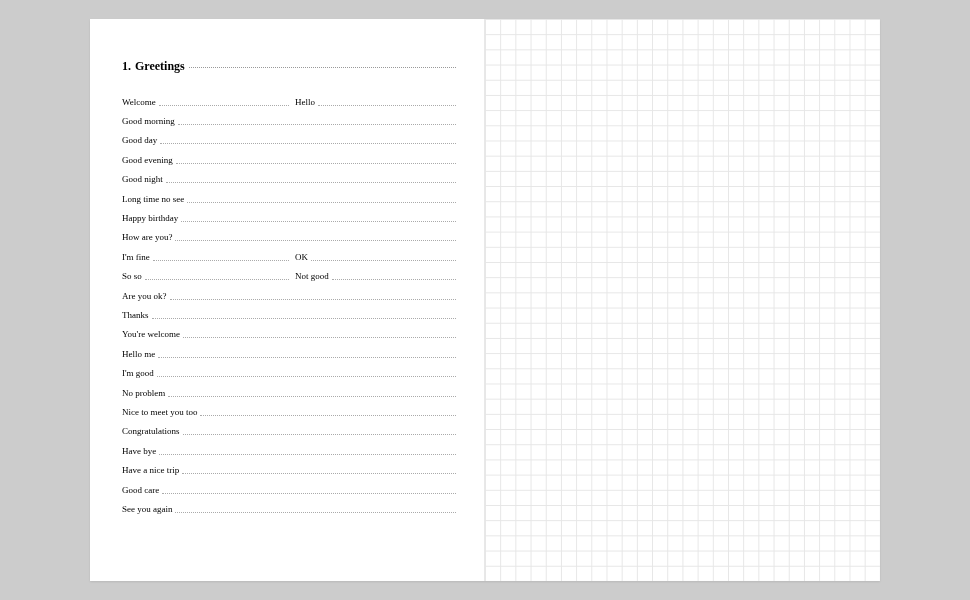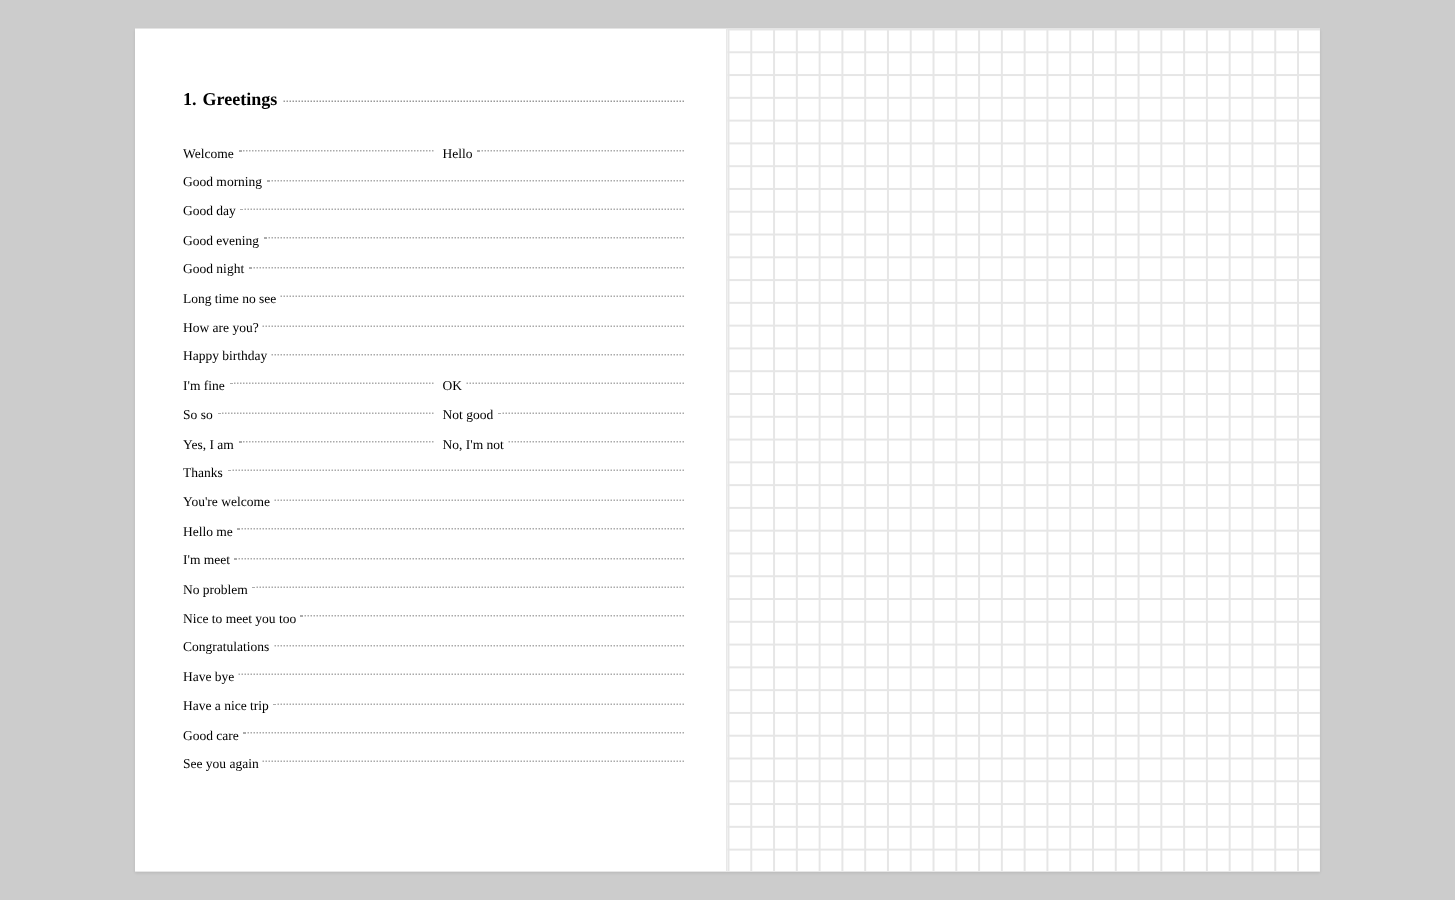--- a/index.html
+++ b/index.html
@@ -54,21 +54,21 @@
   }
   .entry {
     display: flex;
     font-size: 9px;
     color: #000;
     height: 19.4px;
     align-items: center;
   }
   .cell {
     display: flex;
-    align-items: center;
+    align-items: flex-end;
     flex: 1;
   }
   .cell .label {
     white-space: nowrap;
   }
   .cell .dots {
     flex: 1;
     border-bottom: 1px dotted #aaa;
     margin-left: 3px;
     position: relative;
@@ -132,27 +132,27 @@
           </div>
         </div>
         <div class="entry">
           <div class="cell">
             <span class="label">Long time no see</span>
             <span class="dots"></span>
           </div>
         </div>
         <div class="entry">
           <div class="cell">
+            <span class="label">Happy birthday</span>
+            <span class="dots"></span>
+          </div>
+        </div>
+        <div class="entry">
+          <div class="cell">
             <span class="label">How are you?</span>
-            <span class="dots"></span>
-          </div>
-        </div>
-        <div class="entry">
-          <div class="cell">
-            <span class="label">Happy birthday</span>
             <span class="dots"></span>
           </div>
         </div>
         <div class="entry">
           <div class="cell half">
             <span class="label">I'm fine</span>
             <span class="dots"></span>
           </div>
           <div class="cell half2">
             <span class="label">OK</span>
@@ -163,26 +163,22 @@
           <div class="cell half">
             <span class="label">So so</span>
             <span class="dots"></span>
           </div>
           <div class="cell half2">
             <span class="label">Not good</span>
             <span class="dots"></span>
           </div>
         </div>
         <div class="entry">
-          <div class="cell half">
-            <span class="label">Yes, I am</span>
-            <span class="dots"></span>
-          </div>
-          <div class="cell half2">
-            <span class="label">No, I'm not</span>
+          <div class="cell">
+            <span class="label">Are you ok?</span>
             <span class="dots"></span>
           </div>
         </div>
         <div class="entry">
           <div class="cell">
             <span class="label">Thanks</span>
             <span class="dots"></span>
           </div>
         </div>
         <div class="entry">
@@ -192,21 +188,21 @@
           </div>
         </div>
         <div class="entry">
           <div class="cell">
             <span class="label">Hello me</span>
             <span class="dots"></span>
           </div>
         </div>
         <div class="entry">
           <div class="cell">
-            <span class="label">I'm meet</span>
+            <span class="label">I'm good</span>
             <span class="dots"></span>
           </div>
         </div>
         <div class="entry">
           <div class="cell">
             <span class="label">No problem</span>
             <span class="dots"></span>
           </div>
         </div>
         <div class="entry">

